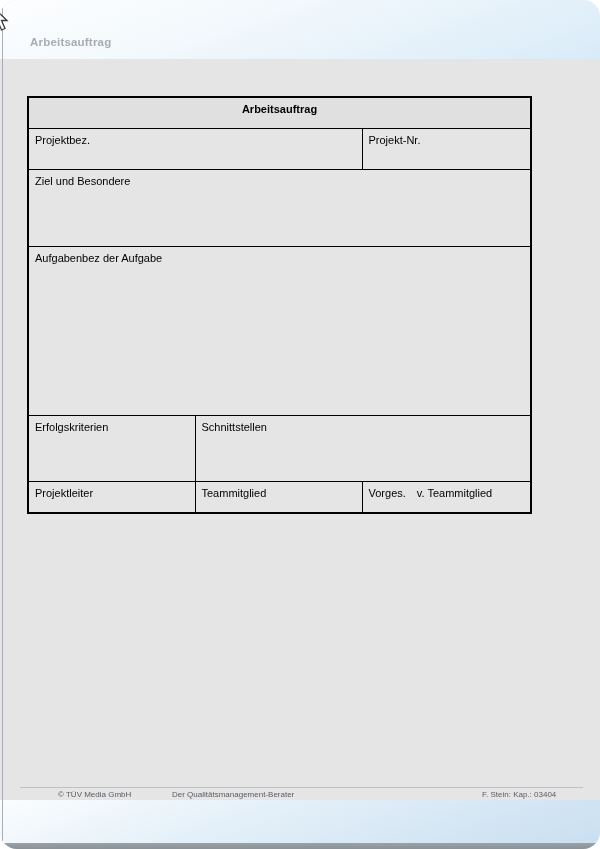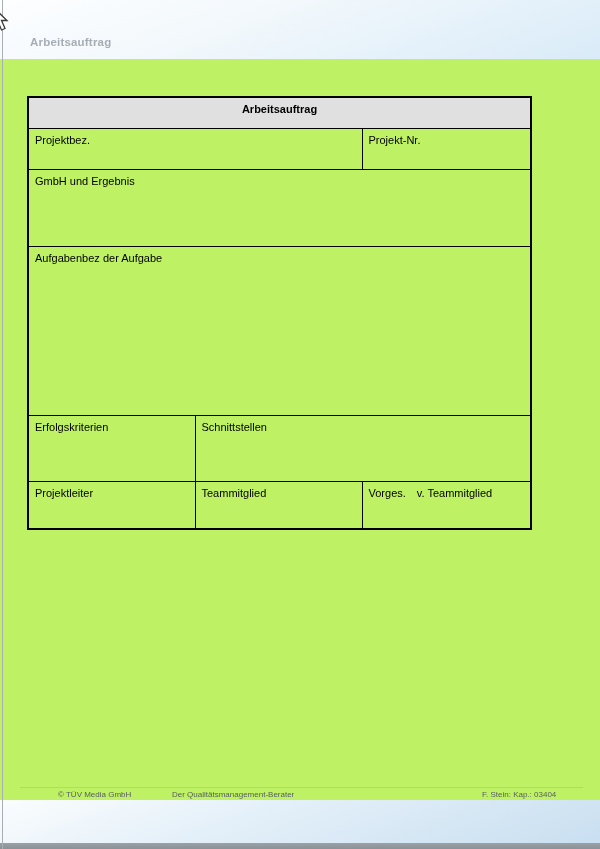--- a/index.html
+++ b/index.html
@@ -3,21 +3,22 @@
 <meta charset="utf-8">
 <style>
   * { margin: 0; padding: 0; box-sizing: border-box; }
   html, body { width: 600px; }
   body { font-family: "Liberation Sans", sans-serif; background: #fff; }
 
   .screen {
     position: relative;
     width: 600px; height: 849px;
     overflow: hidden;
-    background: #bef264;
+    background: #e5e5e5;
+    border-radius: 17px;
   }
 
   
   .top-band {
     position: absolute; left: 0; top: 0; width: 600px; height: 59px;
     background: linear-gradient(160deg, #fdfeff 0%, #f2f8fc 40%, #d9ebf8 100%);
   }
   .window-title {
     position: absolute; left: 30px; top: 36px;
     font-size: 11.5px; font-weight: bold; color: #a7adb5; letter-spacing: 0.2px;
@@ -110,37 +111,37 @@
     <tr style="height:41px">
       <td colspan="2">
         <span class="wavy">Projektbez.</span>
       </td>
       <td>
         <span>Projekt-Nr.</span>
       </td>
     </tr>
     <tr style="height:77px">
       <td colspan="3">
-        <span>GmbH und Ergebnis</span>
+        <span>Ziel und Besondere</span>
       </td>
     </tr>
     <tr style="height:169px">
       <td colspan="3">
         <span>Aufgabenbez der Aufgabe</span>
       </td>
     </tr>
     <tr style="height:66px">
       <td>
         <span>Erfolgskriterien</span>
       </td>
       <td colspan="2">
         <span>Schnittstellen</span>
       </td>
     </tr>
-    <tr style="height:48px">
+    <tr style="height:32px">
       <td>
         <span>Projektleiter</span>
       </td>
       <td>
         <span>Teammitglied</span>
       </td>
       <td>
         <span class="wavy">Vorges.</span><span class="suffix">v. Teammitglied</span>
       </td>
     </tr>

